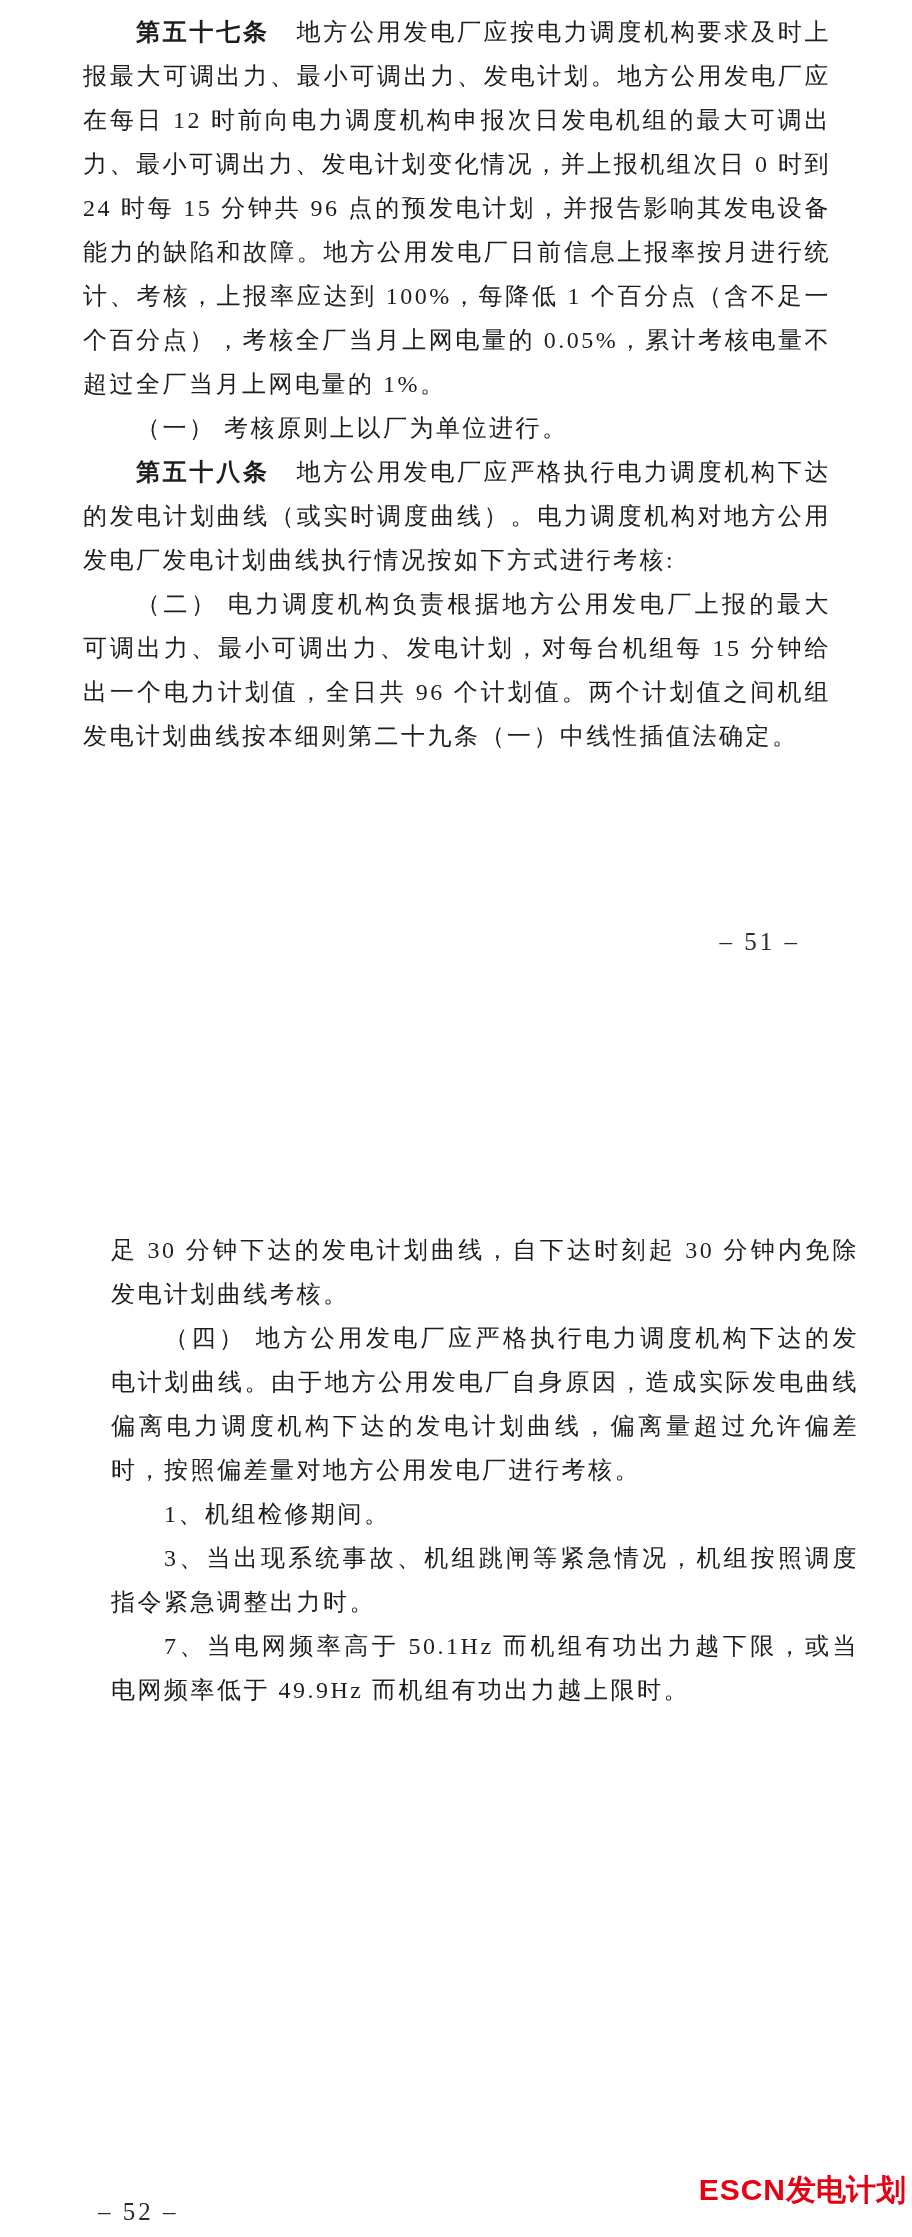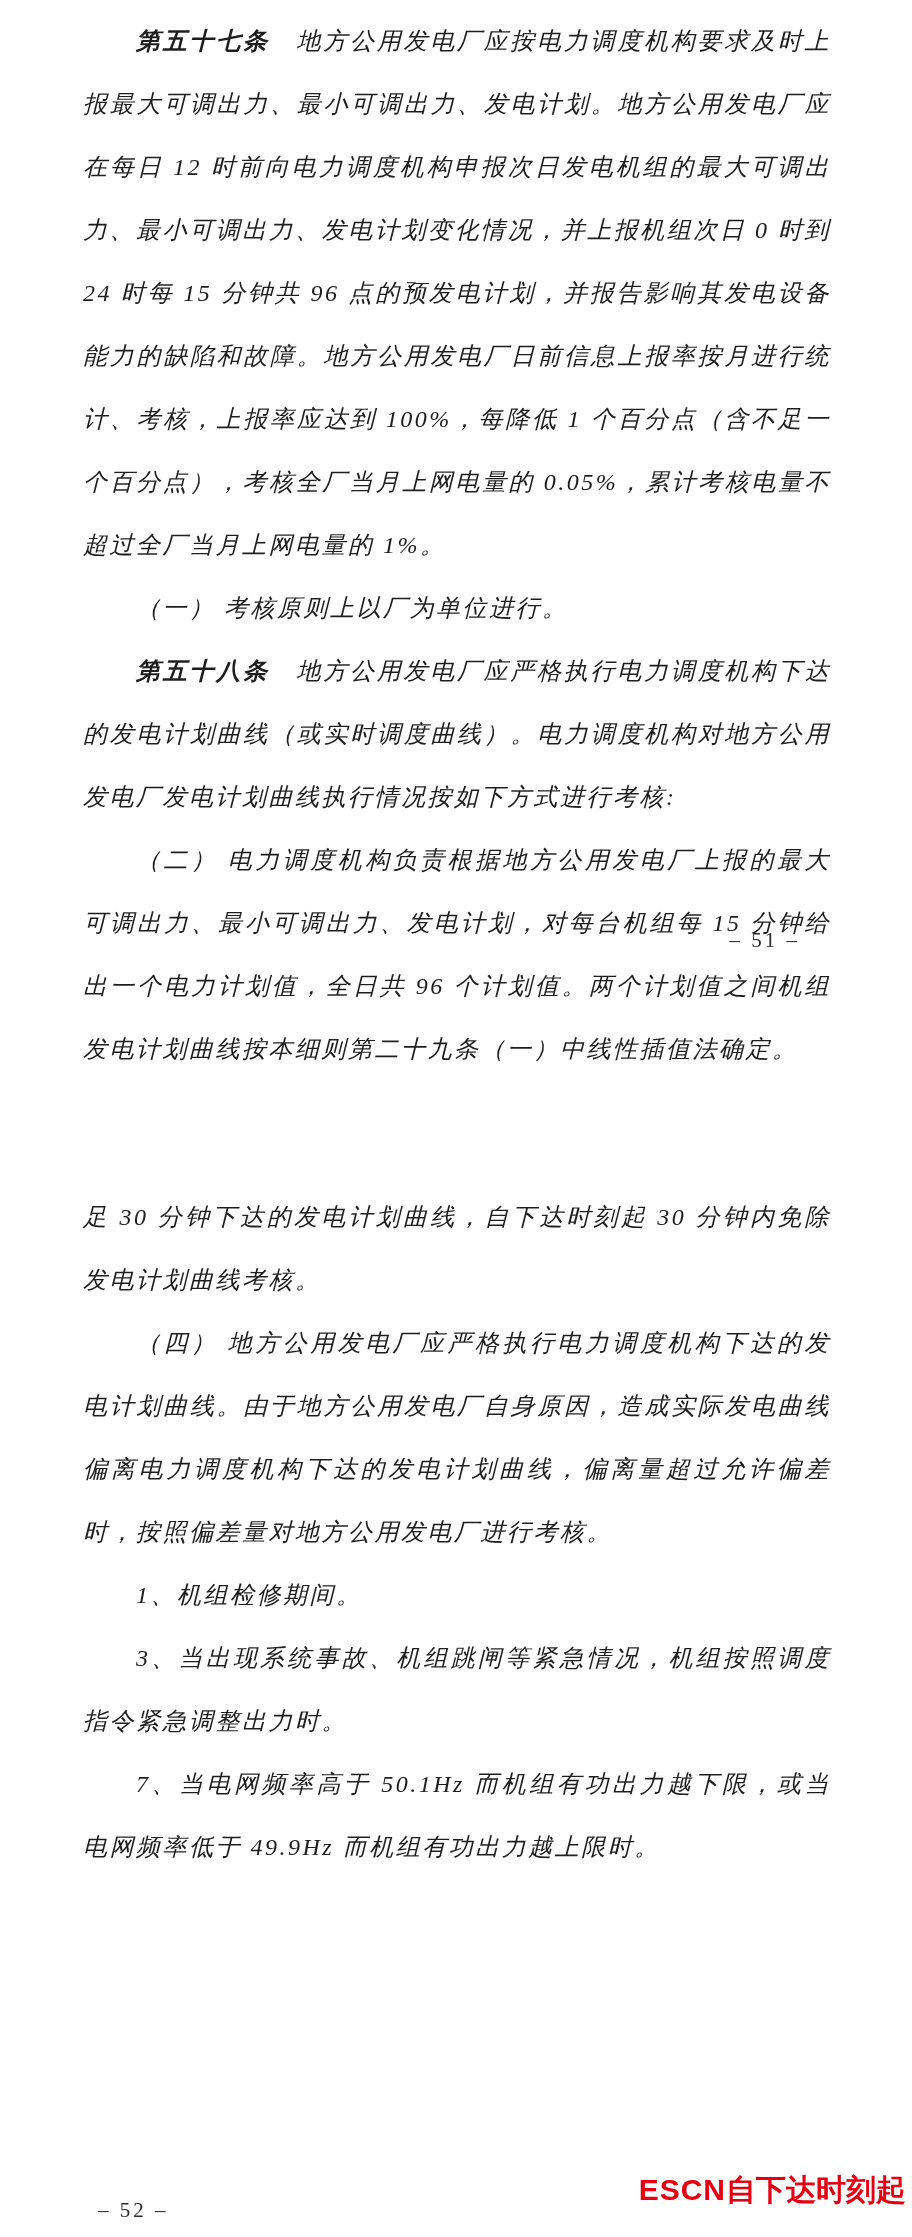--- a/index.html
+++ b/index.html
@@ -11,34 +11,33 @@
     overflow: hidden;
     font-family: "Liberation Serif", "DejaVu Serif", serif;
     color: #1e1e1e;
   }
   .text-block {
     position: absolute;
     left: 83px;
     width: 748px;
   }
   #page-51-text { top: 10px; }
-  #page-52-text { top: 1186px; }
+  #page-52-text { top: 1228px; margin-left: 28px; }
   .para {
     font-size: 24px;
-    line-height: 63px;
+    line-height: 44px;
     letter-spacing: 2.5px;
     text-align: justify;
     text-justify: inter-character;
-    font-style: italic;
   }
   .para.indent { text-indent: 53px; }
   .para b { font-weight: bold; }
   .pagenum {
     position: absolute;
-    font-size: 21px;
+    font-size: 25px;
     letter-spacing: 3px;
     color: #2b2b2b;
     white-space: nowrap;
   }
   #pagenum-51 { top: 928px; right: 112px; }
   #pagenum-52 { top: 2198px; left: 98px; }
   .logo {
     position: absolute;
     top: 2170px;
     right: 6px;
@@ -64,16 +63,16 @@
 
 <section class="text-block" id="page-52-text">
   <p class="para">足 30 分钟下达的发电计划曲线，自下达时刻起 30 分钟内免除发电计划曲线考核。</p>
   <p class="para indent">（四） 地方公用发电厂应严格执行电力调度机构下达的发电计划曲线。由于地方公用发电厂自身原因，造成实际发电曲线偏离电力调度机构下达的发电计划曲线，偏离量超过允许偏差时，按照偏差量对地方公用发电厂进行考核。</p>
   <p class="para indent">1、机组检修期间。</p>
   <p class="para indent">3、当出现系统事故、机组跳闸等紧急情况，机组按照调度指令紧急调整出力时。</p>
   <p class="para indent">7、当电网频率高于 50.1Hz 而机组有功出力越下限，或当电网频率低于 49.9Hz 而机组有功出力越上限时。</p>
 </section>
 
 <div class="logo" style="color: rgb(230, 0, 18);">
-  <span class="en">ESCN</span><span class="zh">自下达时刻起</span>
+  <span class="en">ESCN</span><span class="zh">发电计划</span>
 </div>
 
 <div class="pagenum" id="pagenum-52">– 52 –</div>
 
 </body></html>

